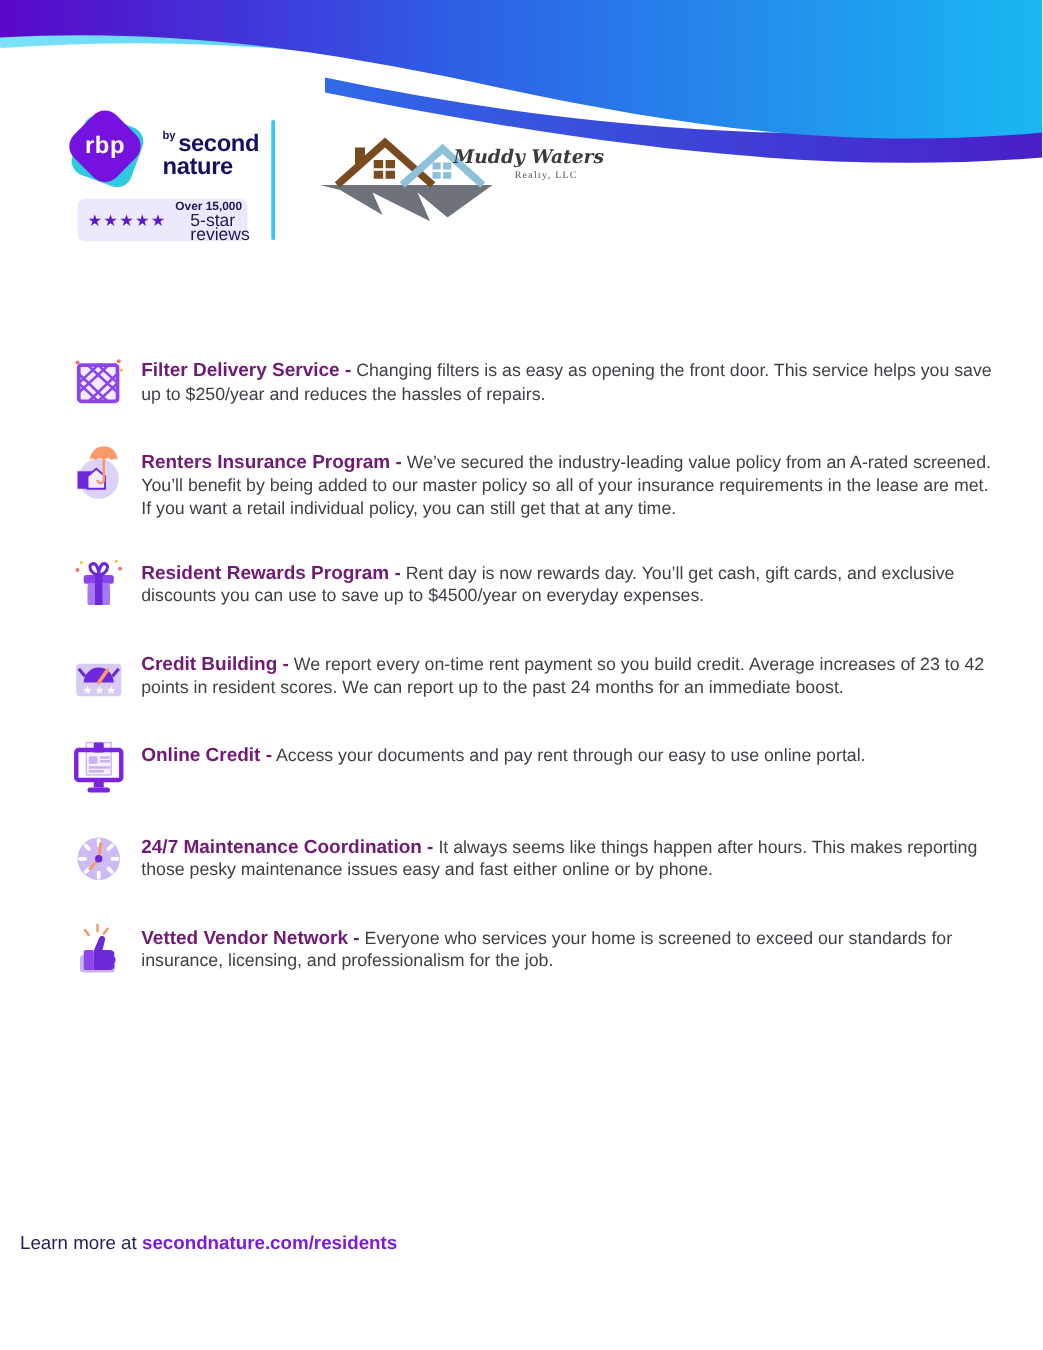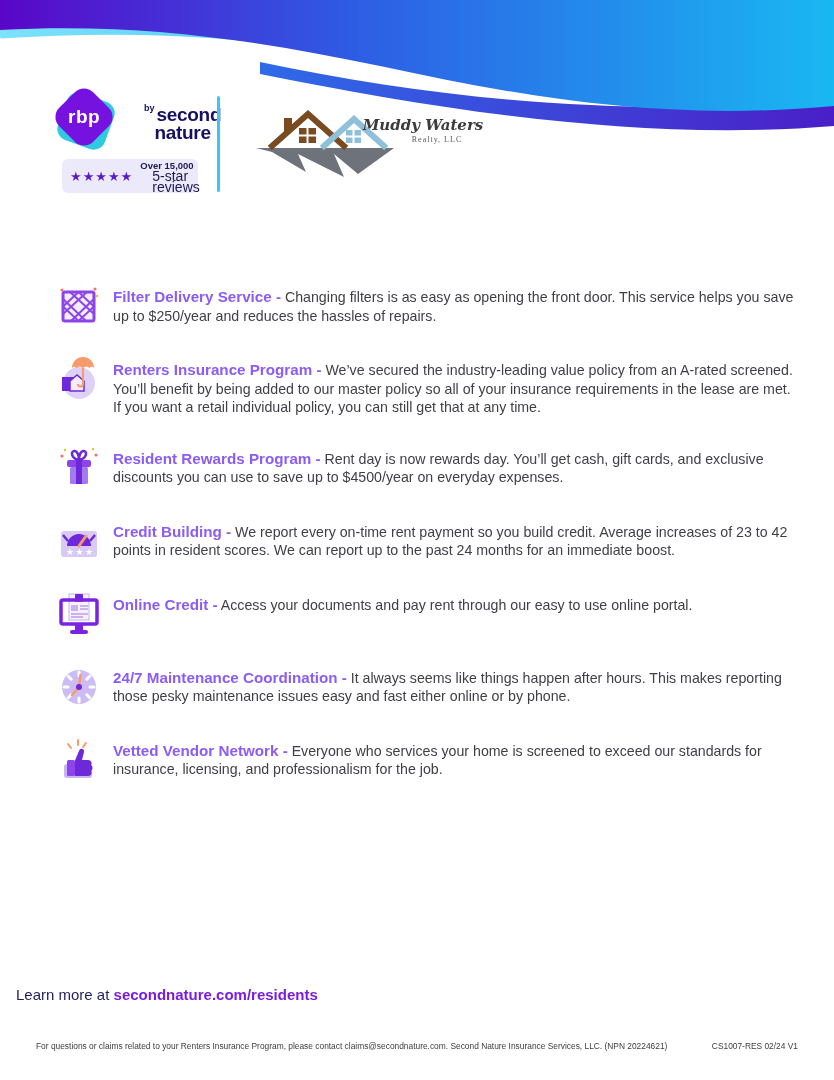--- a/index.html
+++ b/index.html
@@ -9,21 +9,21 @@
   
   .wave{position:absolute;top:0;left:0;width:834px;height:150px;}
 
   
   .rbp-badge{position:absolute;left:55px;top:88px;width:70px;height:70px;}
   .rbp-teal{position:absolute;left:6px;top:8px;width:50px;height:50px;background:#2fc9e0;
             border-radius:12px;transform:rotate(20deg);}
   .rbp-purple{position:absolute;left:5px;top:5px;width:48px;height:48px;background:#7612e0;
               border-radius:13px;transform:rotate(45deg);display:flex;align-items:center;justify-content:center;}
   .rbp-purple span{transform:rotate(-45deg);color:#fff;font-weight:bold;font-size:19px;letter-spacing:.5px;}
-  .sn-text{position:absolute;left:144px;top:100px;text-align:center;color:#151061;line-height:17px;}
+  .sn-text{position:absolute;left:130px;top:100px;text-align:left;color:#151061;line-height:17px;}
   .sn-by{font-size:9px;font-weight:bold;vertical-align:10px;margin-right:2px;color:#151061;}
   .sn-l1,.sn-l2{font-weight:bold;font-size:19px;letter-spacing:-.3px;}
   .review-badge{position:absolute;left:62px;top:159px;width:136px;height:34px;background:#eceafa;
                 border-radius:6px;display:flex;align-items:center;padding:0 8px;box-sizing:border-box;gap:7px;}
   .stars{color:#5c19c8;font-size:13px;letter-spacing:1px;white-space:nowrap;}
   .review-text{line-height:11px;color:#1d1752;}
   .review-l1{font-size:9.5px;font-weight:bold;}
   .review-l2{font-size:14px;margin-left:12px;}
   .divider{position:absolute;left:217px;top:96px;width:3px;height:96px;background:#38c8f4;border-radius:2px;}
 
@@ -37,21 +37,21 @@
            color:#1d1752;font-weight:600;letter-spacing:-.4px;}
   .heading .hl{color:#7016dd;font-weight:800;
       background:linear-gradient(to bottom, rgba(0,0,0,0) 45%, #b9edf3 45%, #b9edf3 96%, rgba(0,0,0,0) 96%);
       padding-right:3px;}
 
   
   .benefits{position:absolute;left:58px;top:284px;width:737px;display:flex;flex-direction:column;gap:29px;}
   .benefit{display:flex;gap:13px;}
   .bicon{width:42px;height:44px;flex:none;}
   .btext{font-size:14.2px;line-height:1.3;color:#3f3f46;padding-top:3px;width:683px;}
-  .btitle{font-weight:bold;color:#8b5cf6;font-size:15.2px;}
+  .btitle{font-weight:bold;color:#701a75;font-size:15.2px;}
 
   
   .learn{position:absolute;left:16px;top:986px;width:100%;text-align:left;font-size:15px;color:#241d5e;}
   .learn .link{color:#7a1be0;font-weight:bold;}
   .fineprint{position:absolute;left:0;top:1041px;width:100%;display:flex;justify-content:space-between;
              box-sizing:border-box;padding:0 36px;font-size:8.4px;color:#3c3c3c;}
 </style>
 </head>
 <body>
 
@@ -203,18 +203,14 @@
         <path d="M17,38 h13 c3,0 4.5,-3 3,-5 c2,-1.5 2,-4.5 0,-6 c1.5,-2 0,-5 -3,-5 h-6 l2,-8 c0.8,-3.2 -3.5,-4.5 -4.8,-1.5 l-4.2,10 Z" fill="#6d28d9"></path>
       </svg>
       <div class="btext"><span class="btitle">Vetted Vendor Network -</span> <span>Everyone who services your home is screened to exceed our standards for insurance, licensing, and professionalism for the job.</span></div>
     </div>
 
 
   </div>
 
   <div class="learn"><span>Learn more at </span><span class="link">secondnature.com/residents</span></div>
 
-  <div class="fineprint">
-    <span>For questions or claims related to your Renters Insurance Program, please contact claims@secondnature.com. Second Nature Insurance Services, LLC. (NPN 20224621)</span>
-    <span>CS1007-RES 02/24 V1</span>
-  </div>
 
 </div>
 
 </body></html>

